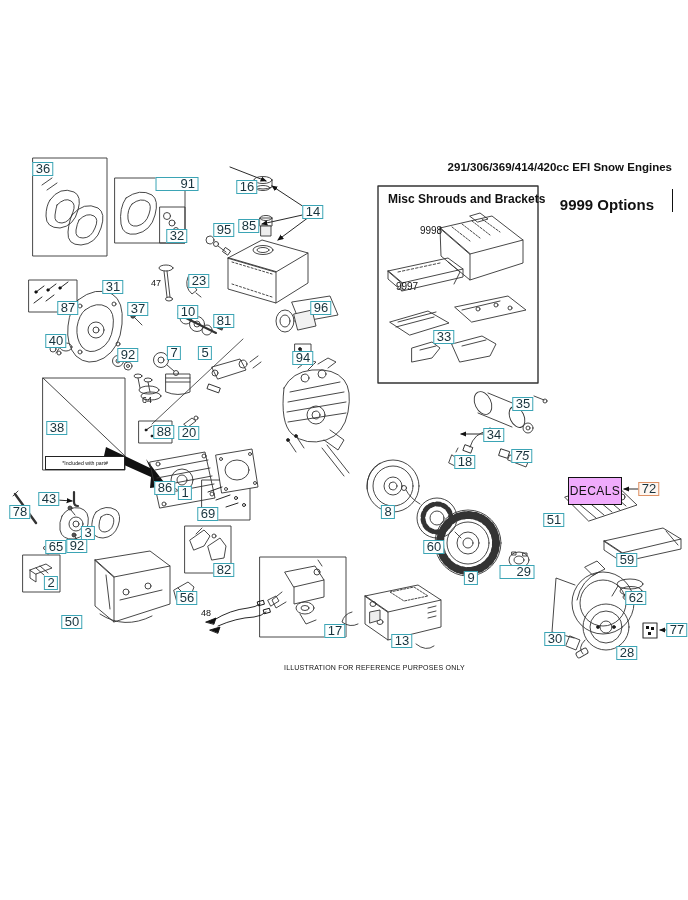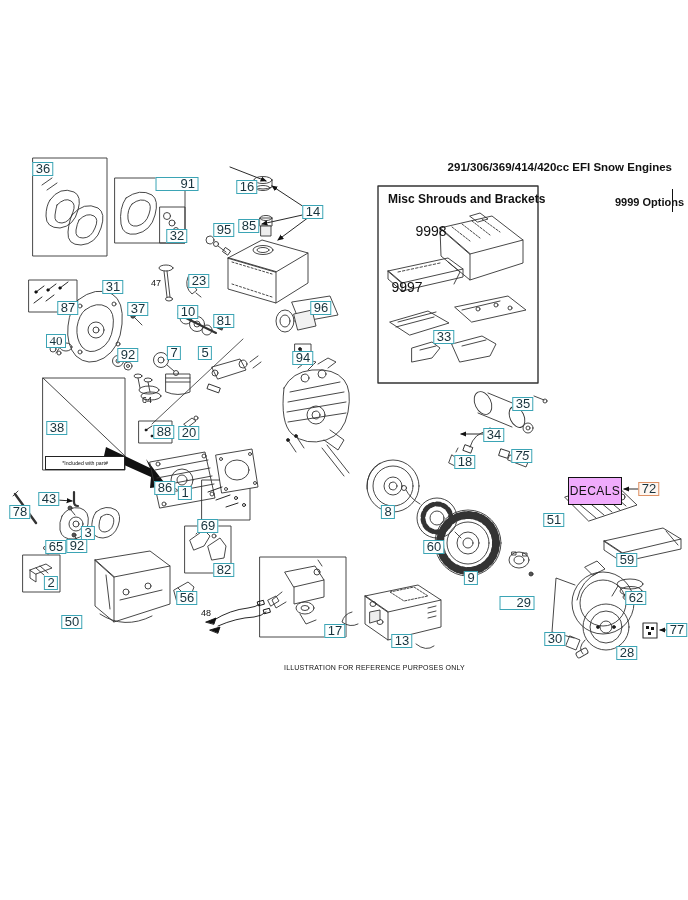--- a/index.html
+++ b/index.html
@@ -1,36 +1,36 @@
 <!DOCTYPE html>
 <html style="--callout-border: #3ba4b5; --highlight-border: #dd9064;"><head>
 <meta charset="utf-8">
 <style>
   html,body{margin:0;padding:0;background:#fff;}
   #stage{position:relative;width:688px;height:900px;background:#fff;overflow:hidden;
          font-family:"Liberation Sans",sans-serif;color:#1c1c1c;}
   #artwork{position:absolute;left:0;top:0;}
   .txt{position:absolute;white-space:nowrap;}
   #page-title{right:16px;top:161px;font-size:11.5px;font-weight:600;color:#111;}
-  #options-label{right:4px;top:196px;font-size:11px;font-weight:600;color:#111;}
+  #options-label{right:34px;top:196px;font-size:15px;font-weight:600;color:#111;}
   #options-line{position:absolute;left:672px;top:189px;width:1.4px;height:23px;background:#111;}
   #misc-title{left:388px;top:192px;font-size:12px;font-weight:600;color:#111;}
   #decals-box{position:absolute;left:568px;top:477px;width:52px;height:26px;border:1.6px solid #111;
               display:flex;align-items:center;justify-content:center;font-size:12px;
               letter-spacing:.4px;color:#111;background:#f0abfc;}
   #footer-note{left:284px;top:664px;font-size:7px;color:#111;letter-spacing:.2px;}
   #inset-note{position:absolute;left:45px;top:456px;width:78px;height:12px;border:1px solid #222;
               font-size:5.2px;display:flex;align-items:center;justify-content:center;color:#111;
               background:#fff;}
   .callout{position:absolute;transform:translate(-50%,-50%);font-size:13px;line-height:10px;
            padding:1px 2.5px;border:1.3px solid var(--callout-border,#3ba4b5);background:#fdffff;
            color:#17323c;z-index:5;}
   .callout.highlight{border-color:var(--highlight-border,#dd9064);background:#fdf6f1;}
   .callout.plain,.callout.plain-lg{border:none;background:transparent;color:#111;font-size:9px;}
-  .callout.plain-lg{font-size:14px;}
+  .callout.plain-lg{font-size:10px;}
 </style>
 </head>
 <body>
 
 <div id="stage">
 
   <svg id="artwork" width="688" height="900" viewBox="0 0 688 900" fill="none" stroke="#333" stroke-width="0.9" stroke-linecap="round" stroke-linejoin="round">
     <defs>
       <marker id="arr" markerWidth="8" markerHeight="8" refX="6" refY="3" orient="auto">
         <path d="M0,0 L7,3 L0,6 Z" fill="#111" stroke="none"></path>
@@ -520,53 +520,53 @@
       <div class="callout" style="left: 249px; top: 226px;">85</div>
       <div class="callout" style="left: 212px; top: 230px; margin-left: 12px;">95</div>
       <div class="callout" style="left: 199px; top: 281px;">23</div>
       <div class="callout plain" style="left: 156px; top: 283px;">47</div>
       <div class="callout" style="left: 113px; top: 287px;">31</div>
       <div class="callout" style="left: 68px; top: 308px;">87</div>
       <div class="callout" style="left: 138px; top: 309px;">37</div>
       <div class="callout" style="left: 188px; top: 312px;">10</div>
       <div class="callout" style="left: 224px; top: 321px;">81</div>
       <div class="callout" style="left: 321px; top: 308px;">96</div>
-      <div class="callout" style="left: 56px; top: 341px; font-family: Liberation Serif, serif;">40</div>
+      <div class="callout" style="left: 56px; top: 341px;">40</div>
       <div class="callout" style="left: 128px; top: 355px;">92</div>
       <div class="callout" style="left: 174px; top: 353px;">7</div>
       <div class="callout" style="left: 205px; top: 353px;">5</div>
       <div class="callout plain" style="left: 147px; top: 400px;">64</div>
       <div class="callout" style="left: 303px; top: 358px;">94</div>
       <div class="callout" style="left: 444px; top: 337px;">33</div>
       <div class="callout" style="left: 57px; top: 428px;">38</div>
       <div class="callout" style="left: 164px; top: 432px;">88</div>
       <div class="callout" style="left: 189px; top: 433px;">20</div>
       <div class="callout" style="left: 165px; top: 488px;">86</div>
       <div class="callout" style="left: 185px; top: 493px;">1</div>
-      <div class="callout" style="left: 208px; top: 514px; margin-top: 12px;">69</div>
+      <div class="callout" style="left: 208px; top: 514px;">69</div>
       <div class="callout" style="left: 49px; top: 499px;">43</div>
       <div class="callout" style="left: 20px; top: 512px;">78</div>
       <div class="callout" style="left: 88px; top: 533px;">3</div>
       <div class="callout" style="left: 56px; top: 547px;">65</div>
       <div class="callout" style="left: 77px; top: 546px;">92</div>
       <div class="callout" style="left: 51px; top: 583px;">2</div>
       <div class="callout" style="left: 224px; top: 570px;">82</div>
       <div class="callout" style="left: 187px; top: 598px;">56</div>
       <div class="callout" style="left: 72px; top: 622px;">50</div>
       <div class="callout plain" style="left: 206px; top: 613px;">48</div>
       <div class="callout" style="left: 335px; top: 631px;">17</div>
       <div class="callout" style="left: 402px; top: 641px;">13</div>
       <div class="callout" style="left: 523px; top: 404px;">35</div>
       <div class="callout" style="left: 494px; top: 435px;">34</div>
       <div class="callout" style="left: 465px; top: 462px;">18</div>
       <div class="callout" style="left: 522px; top: 456px; font-style: italic;">75</div>
       <div class="callout" style="left: 388px; top: 512px;">8</div>
       <div class="callout" style="left: 434px; top: 547px;">60</div>
       <div class="callout" style="left: 471px; top: 578px;">9</div>
-      <div class="callout" style="left: 517px; top: 603px; padding-left: 16px;">29</div>
+      <div class="callout" style="left: 517px; top: 572px; padding-left: 16px;">29</div>
       <div class="callout" style="left: 554px; top: 520px;">51</div>
       <div class="callout" style="left: 627px; top: 560px;">59</div>
       <div class="callout" style="left: 636px; top: 598px;">62</div>
       <div class="callout" style="left: 555px; top: 639px;">30</div>
       <div class="callout" style="left: 627px; top: 653px;">28</div>
       <div class="callout" style="left: 677px; top: 630px;">77</div>
       <div class="callout highlight" style="left: 649px; top: 489px;">72</div>
       <div class="callout plain-lg" style="left: 431px; top: 231px;">9998</div>
       <div class="callout plain-lg" style="left: 407px; top: 287px;">9997</div>
     </div>

